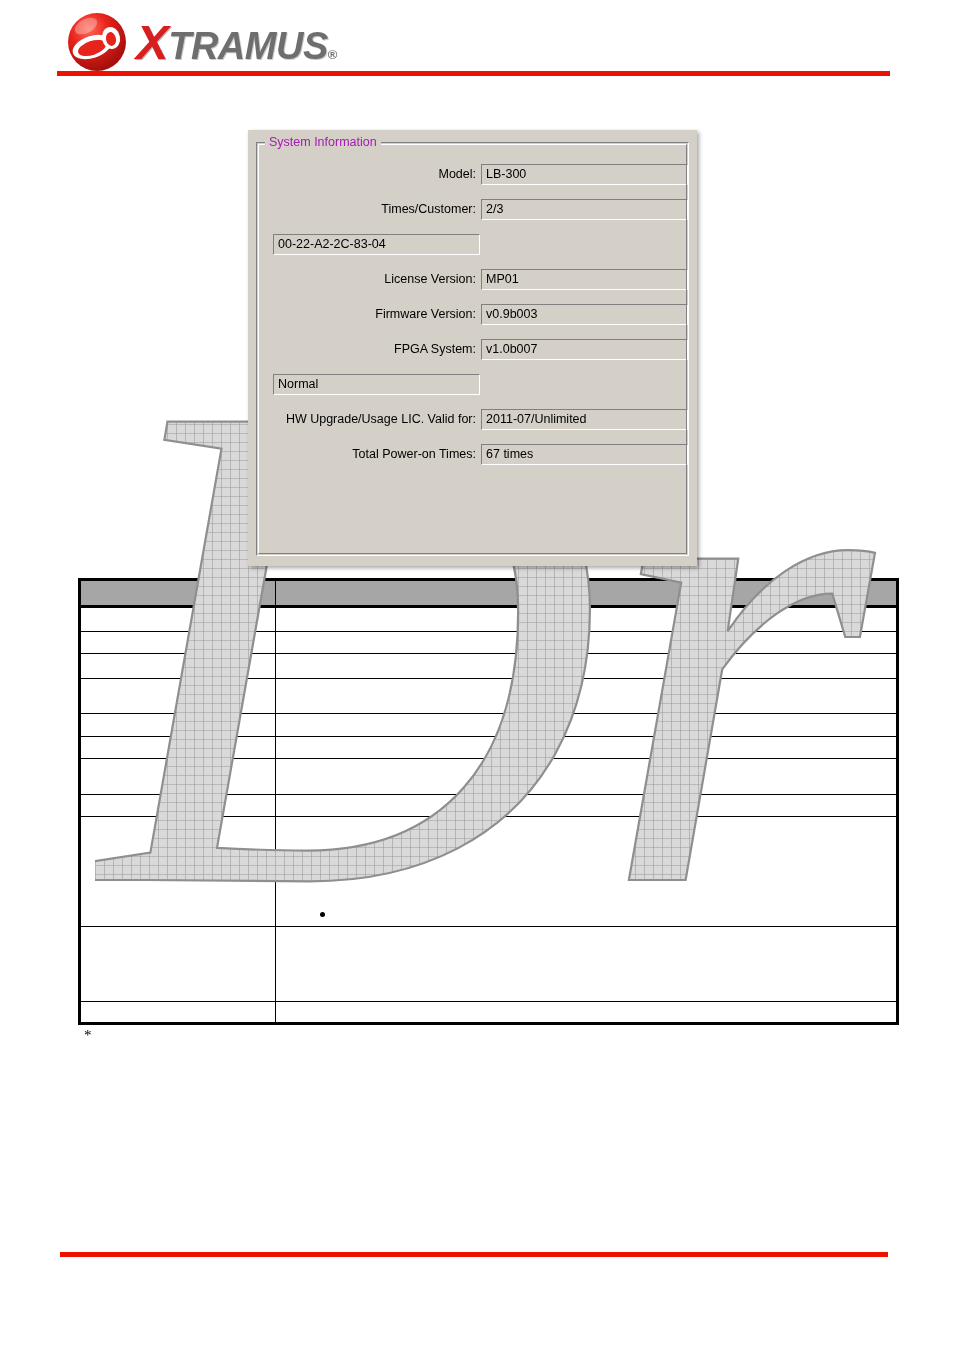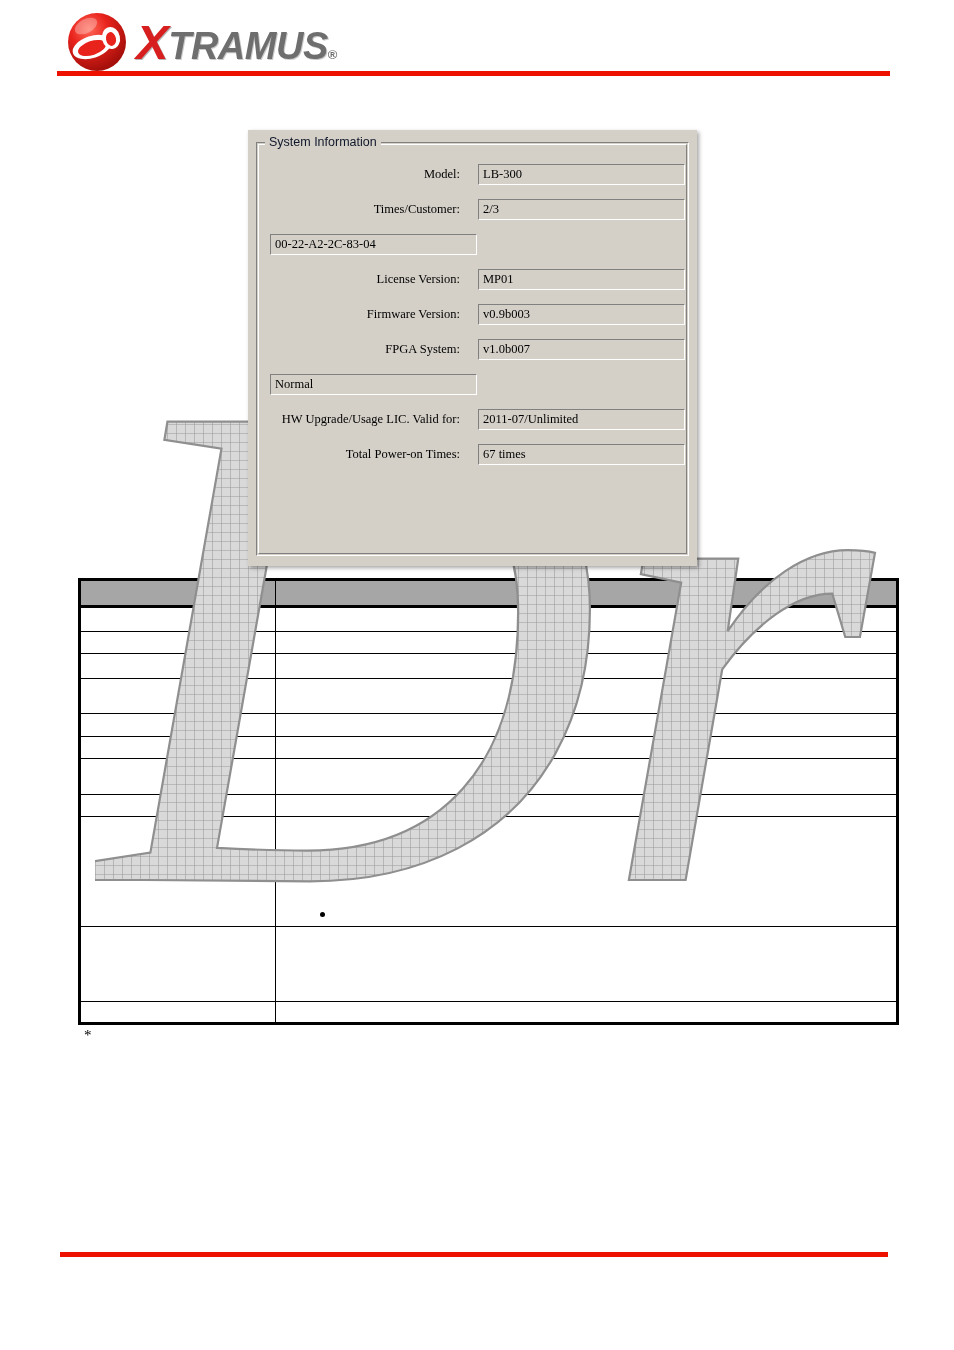--- a/index.html
+++ b/index.html
@@ -103,29 +103,28 @@
     border-right-color: #808080;
     border-bottom-color: #808080;
     pointer-events: none;
   }
   .groupbox-title {
     position: absolute;
     left: 8px; top: -8px;
     padding: 0 4px;
     background: #d4d0c8;
     font-size: 12.5px;
-    color: #0f172a;
+    color: #a21caf;
     z-index: 1;
     white-space: nowrap;
   }
   .field-list {
     position: absolute;
-    left: 0; top: 20px;
+    left: 16px; top: 20px;
     width: 100%;
-    font-family: Liberation Serif, serif;
   }
   .field-row {
     display: flex;
     align-items: center;
     height: 22px;
     margin-bottom: 13px;
   }
   .field-label {
     width: 449px;
     box-sizing: border-box;
@@ -153,21 +152,20 @@
     background: #d4d0c8;
     border: 1px solid #808080;
     border-right-color: #ffffff;
     border-bottom-color: #ffffff;
     font-size: 12.5px;
     color: #000000;
     line-height: 19px;
     padding-left: 4px;
     overflow: hidden;
     white-space: nowrap;
-    margin-left: 13px;
   }
 
   
   #spec-table {
     position: absolute;
     left: 78px; top: 578px;
     width: 818px;
     border-collapse: collapse;
     table-layout: fixed;
     z-index: 1;

